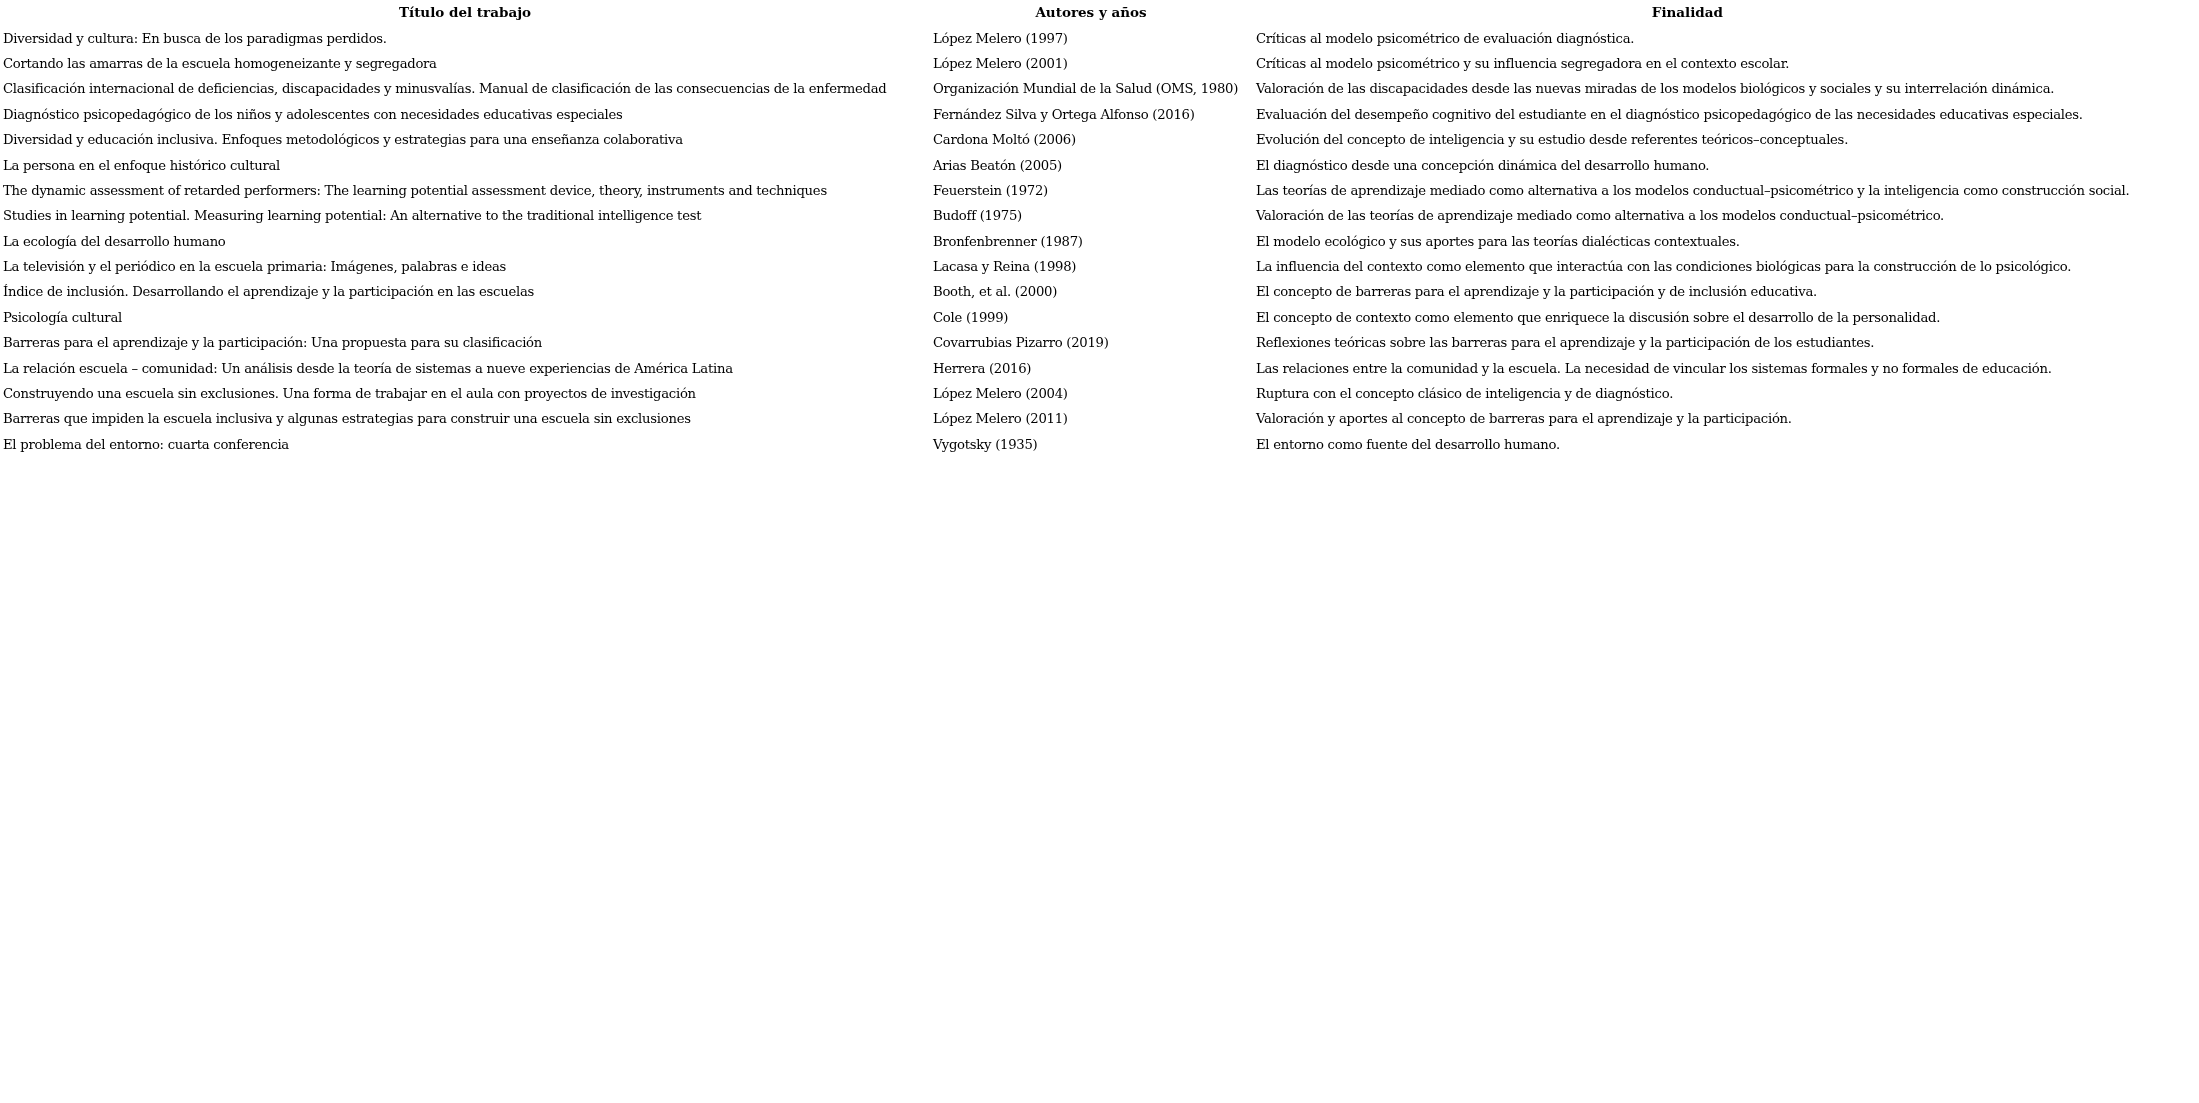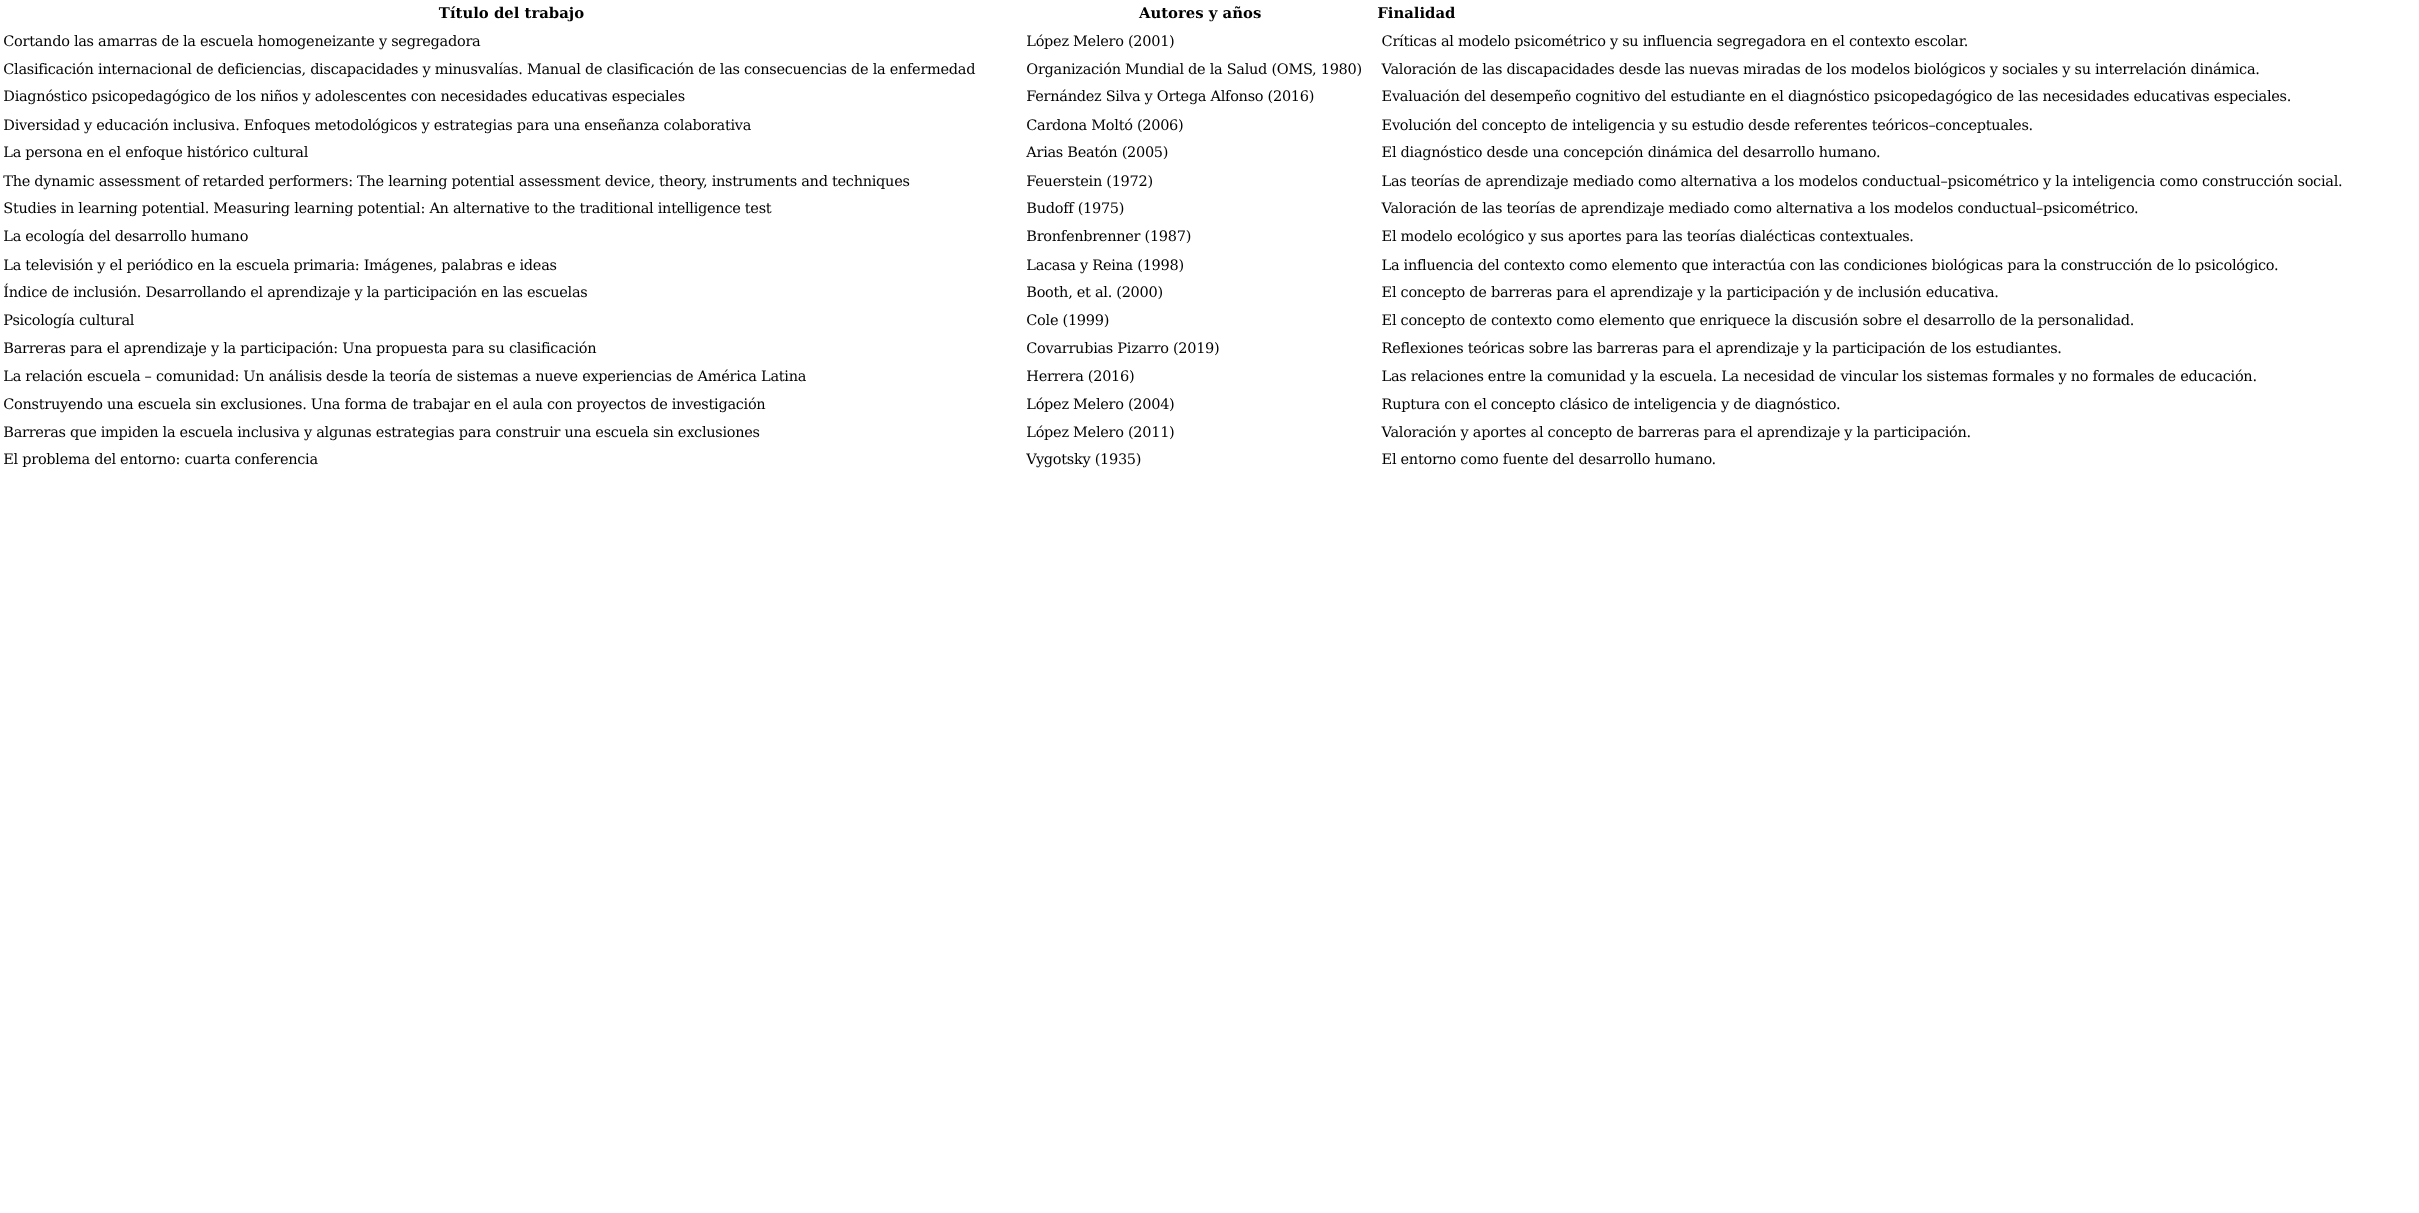--- a/index.html
+++ b/index.html
@@ -40,21 +40,21 @@
     font-size: 13.5px;
     line-height: 17px;
     text-align: center;
     padding: 4px 0 5px 0;
     vertical-align: bottom;
     white-space: nowrap;
     border: none;
   }
   thead th.h-title   { text-align: center; padding-left: 0; margin-top: 40px; }
   thead th.h-authors { text-align: center; }
-  thead th.h-purpose { text-align: left; }
+  thead th.h-purpose { text-align: right; padding-right: 476px; }
 
   tbody td {
     font-family: "DejaVu Serif", "Liberation Serif", serif;
     font-size: 13.2px;
     line-height: 16px;
     padding: 4.7px 0 4.7px 0;
     vertical-align: top;
     white-space: nowrap;
     border: none;
     letter-spacing: -0.02em;
@@ -92,20 +92,25 @@
       <col class="col-purpose">
     </colgroup>
     <thead>
       <tr>
         <th class="h-title">Título del trabajo</th>
         <th class="h-authors">Autores y años</th>
         <th class="h-purpose">Finalidad</th>
       </tr>
     </thead>
     <tbody id="table-body">
+        <tr>
+          <td class="c-title"><span>Diversidad y cultura: En busca de los paradigmas perdidos.</span></td>
+          <td class="c-authors"><span>López Melero (1997)</span></td>
+          <td class="c-purpose"><span>Críticas al modelo psicométrico de evaluación diagnóstica.</span></td>
+        </tr>
         <tr>
           <td class="c-title"><span>Cortando las amarras de la escuela homogeneizante y segregadora</span></td>
           <td class="c-authors"><span>López Melero (2001)</span></td>
           <td class="c-purpose"><span>Críticas al modelo psicométrico y su influencia segregadora en el contexto escolar.</span></td>
         </tr>
         <tr>
           <td class="c-title"><span>Clasificación internacional de deficiencias, discapacidades y minusvalías. Manual de clasificación de las consecuencias de la enfermedad</span></td>
           <td class="c-authors"><span>Organización Mundial de la Salud (OMS, 1980)</span></td>
           <td class="c-purpose"><span>Valoración de las discapacidades desde las nuevas miradas de los modelos biológicos y sociales y su interrelación dinámica.</span></td>
         </tr>

